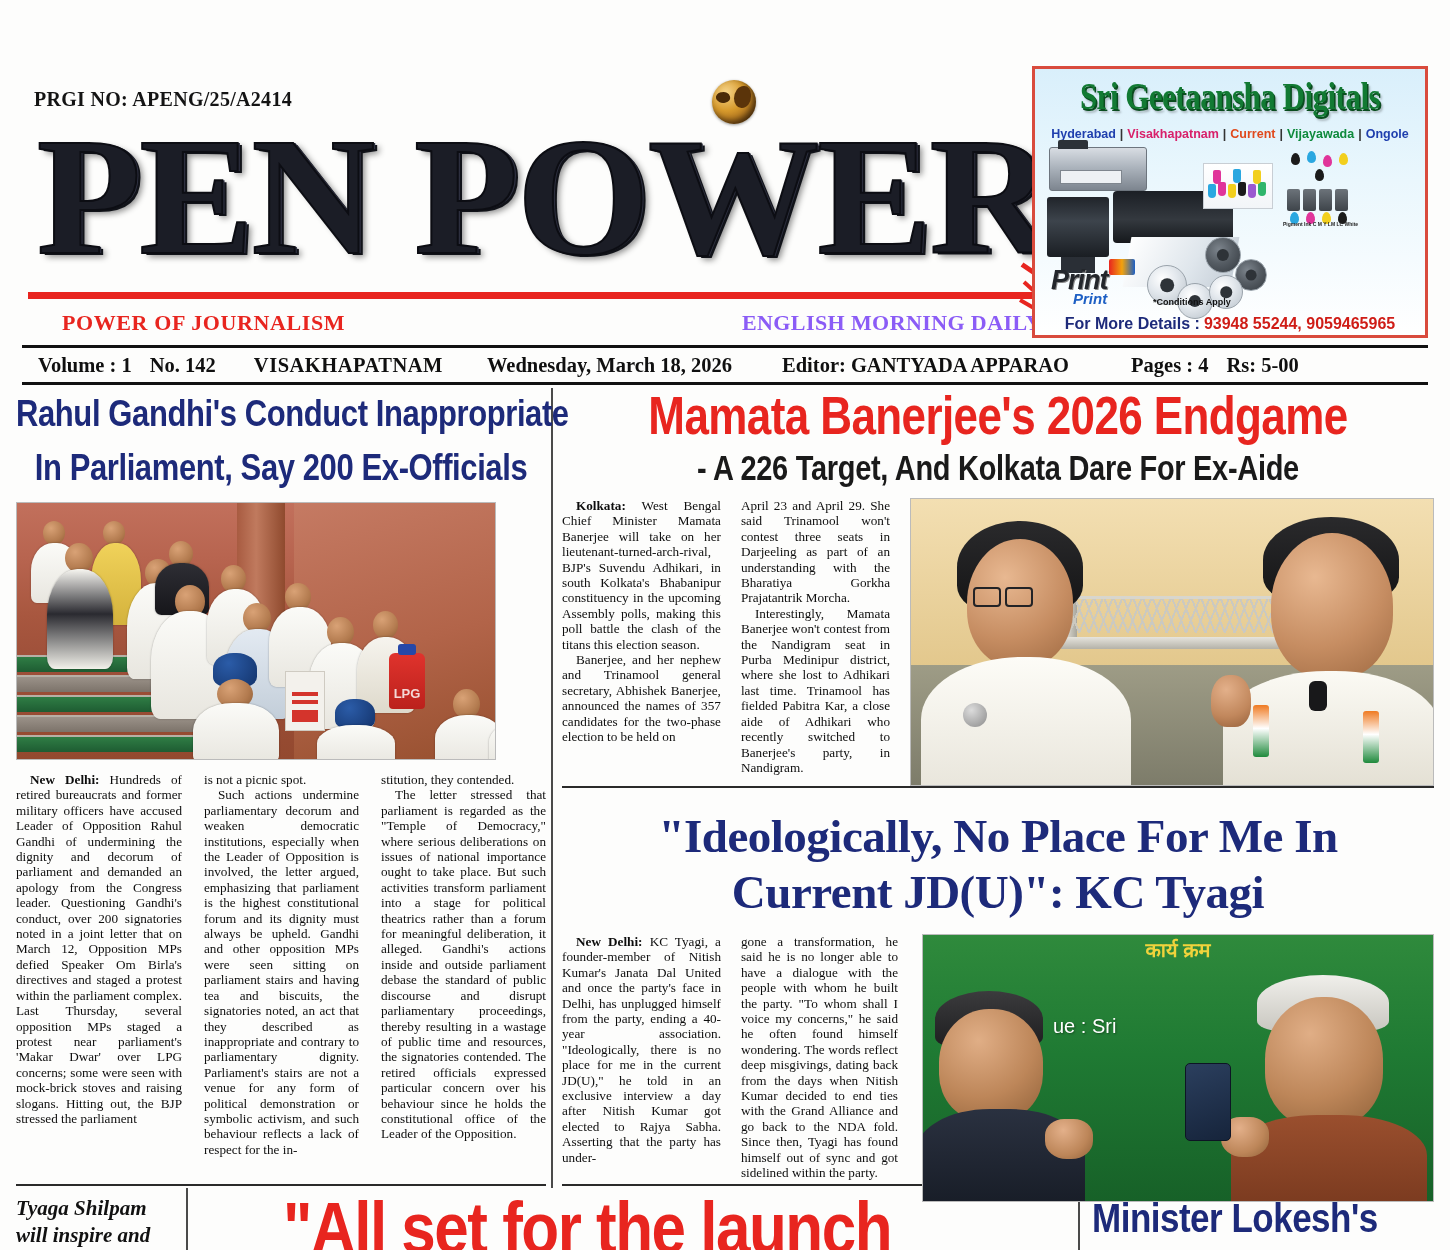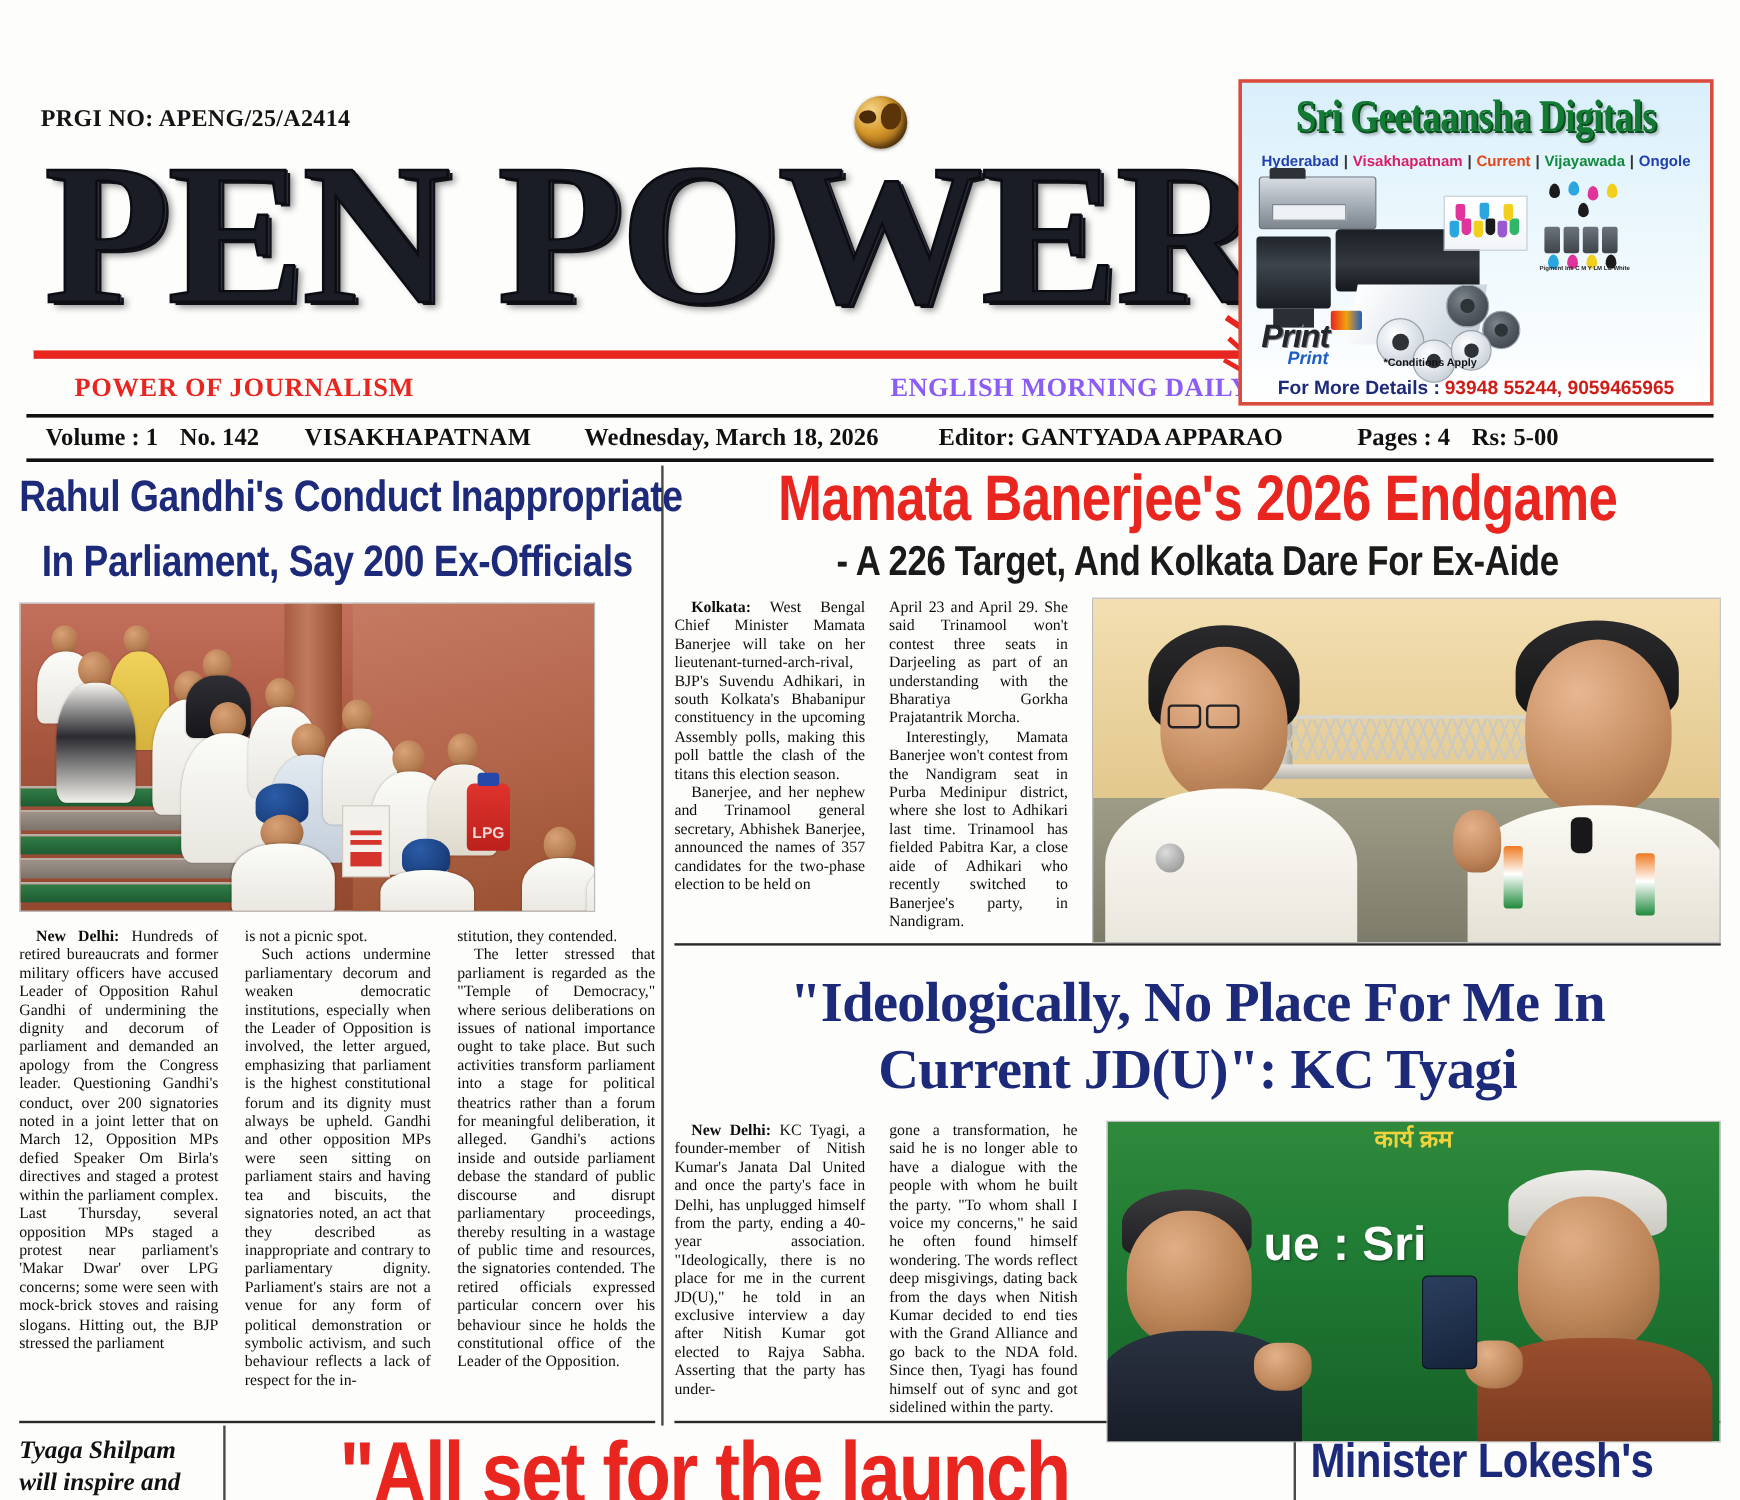--- a/index.html
+++ b/index.html
@@ -485,22 +485,22 @@
     background: linear-gradient(180deg,#2f8a3c 0%, #1f7a33 45%, #176128 100%);
     overflow:hidden;
   }
   .tg-banner-top {
     position:absolute; left:0; right:0; top:0; height:30px;
     font-family:"Liberation Sans", sans-serif; font-weight:bold;
     font-size:20px; color:#f0d33c; text-align:center; line-height:30px;
   }
   .tg-banner-text {
     position:absolute; left:130px; top:80px;
-    font-family:"Liberation Sans", sans-serif; font-weight:bold;
-    font-size:40px; color:#ffffff; white-space:nowrap;
+    font-family:"Liberation Sans", sans-serif; font-weight:normal;
+    font-size:20px; color:#ffffff; white-space:nowrap;
     text-shadow:1px 1px 2px rgba(0,0,0,.4);
   }
   .tg-person-l {
     position:absolute; left:2px; bottom:0; width:168px; height:210px;
   }
   .tg-person-r {
     position:absolute; right:4px; bottom:0; width:190px; height:226px;
   }
   .tg-head {
     position:absolute; border-radius:48% 48% 42% 42%;

